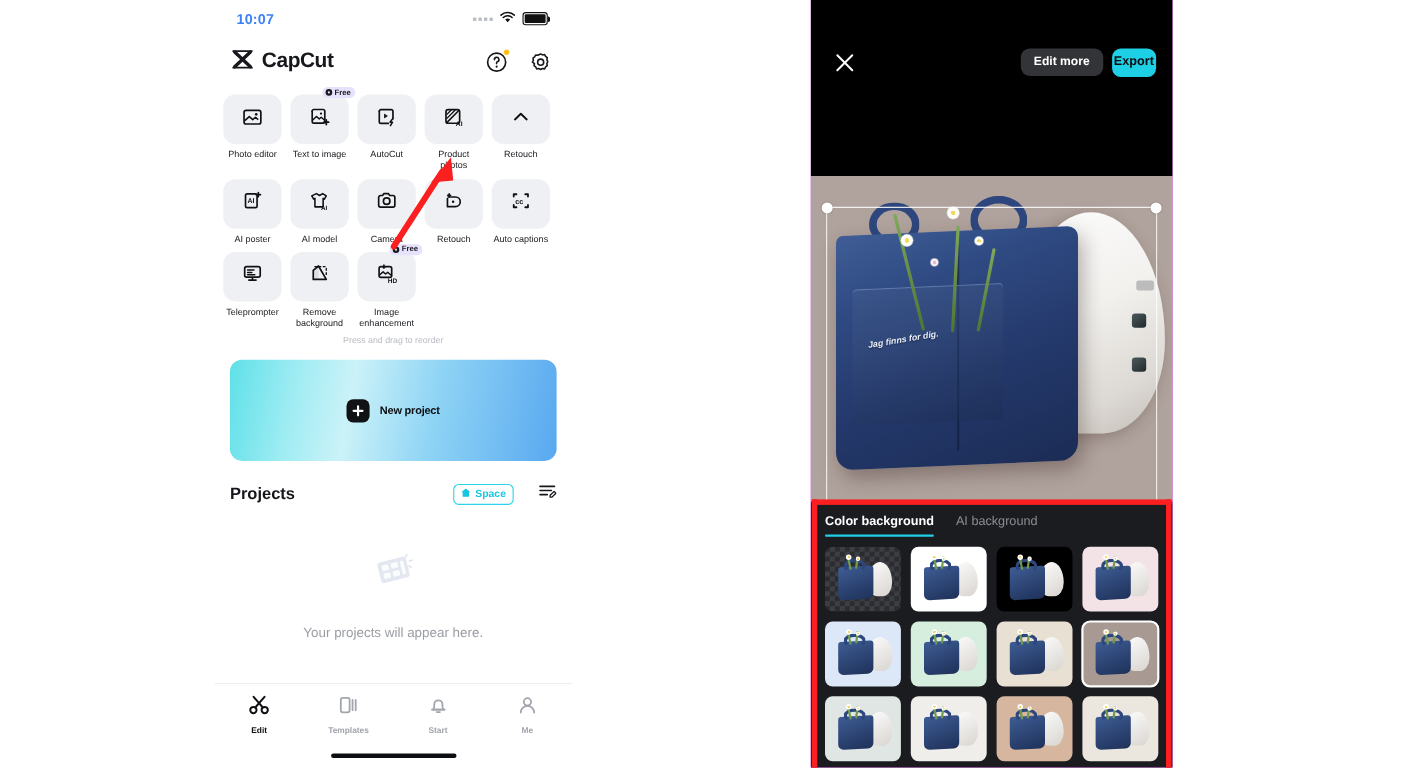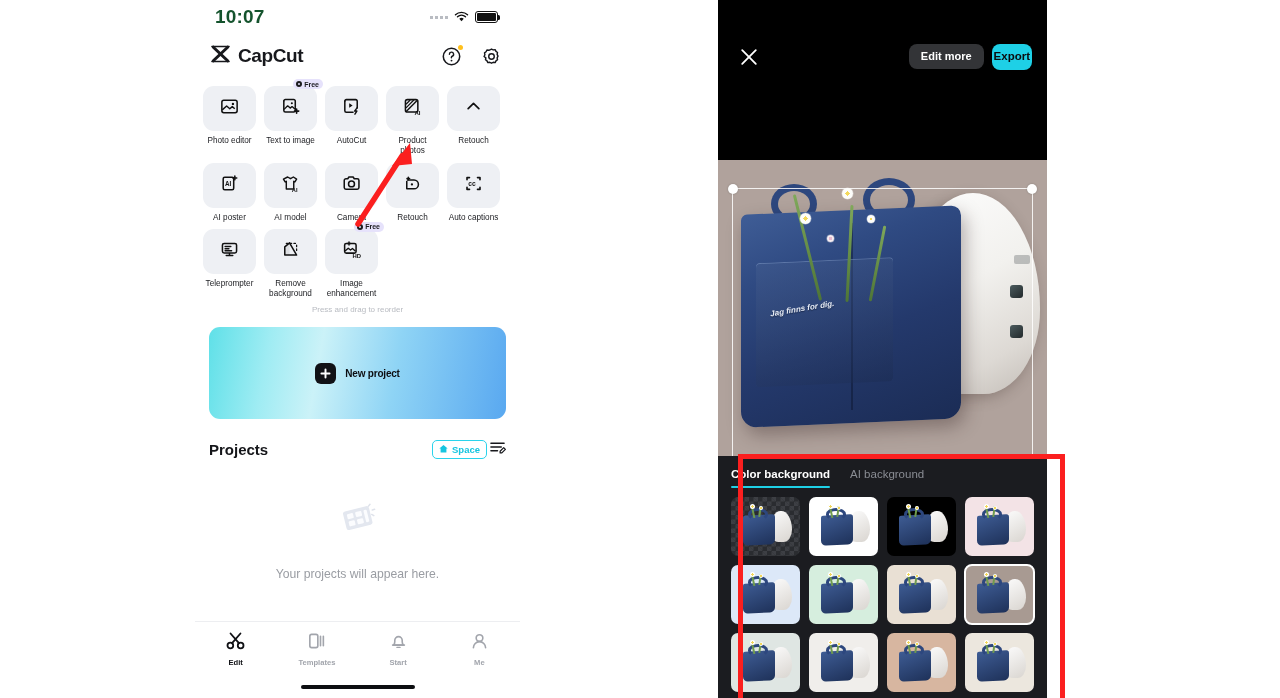--- a/index.html
+++ b/index.html
@@ -15,21 +15,21 @@
   #left-phone {
     position: absolute; left: 195px; top: 0;
     width: 325px; height: 698px;
     background: #ffffff;
   }
 
   .statusbar {
     height: 34px; display: flex; align-items: center;
     justify-content: space-between; padding: 0 22px 0 20px;
   }
-  .statusbar .clock { font-size: 19px; font-weight: bold; color: #14532d; letter-spacing: .2px; }
+  .statusbar .clock { font-size: 13px; font-weight: bold; color: #3b82f6; letter-spacing: .2px; }
   .statusbar .sb-right { display: flex; align-items: center; gap: 6px; }
   .sig-dots { display: flex; gap: 2px; align-items: center; }
   .sig-dots i { display: block; width: 3px; height: 3px; background: #b9bcc2; }
   .batt {
     width: 23px; height: 11.5px; border: 1.4px solid #111; border-radius: 3px;
     position: relative; padding: 1px;
   }
   .batt::after {
     content: ""; position: absolute; right: -3.2px; top: 3px;
     width: 2px; height: 4.5px; background: #111; border-radius: 0 1.5px 1.5px 0;
@@ -95,21 +95,21 @@
     display: flex; align-items: center; justify-content: center;
   }
   .newproj .np-label { font-size: 10px; font-weight: bold; color: #0d0e12; letter-spacing: -.2px; }
 
   
   .projhdr {
     margin: 18px 14px 0 14px; display: flex; align-items: center;
     justify-content: space-between; height: 24px;
   }
   .projhdr .ptitle { font-size: 15px; font-weight: bold; color: #15161a; }
-  .projhdr .pright { display: flex; align-items: center; gap: 2px; }
+  .projhdr .pright { display: flex; align-items: center; gap: 22px; }
   .space-pill {
     display: flex; align-items: center; gap: 3px;
     border: 1.3px solid #2ad3ec; border-radius: 5px;
     padding: 2.5px 6px 2.5px 5px; color: #16c5e0;
     font-size: 9.5px; font-weight: bold; line-height: 1;
   }
 
   
   .empty { margin-top: 38px; text-align: center; }
   .empty .emsg {
@@ -125,21 +125,21 @@
   .nav-item { flex: 1; text-align: center; }
   .nav-item .nlabel { font-size: 7.6px; margin-top: 3px; color: #a2a5ac; font-weight: bold; }
   .nav-item.active .nlabel { color: #101115; }
   .homebar {
     position: absolute; left: 50%; transform: translateX(-50%); bottom: 9px;
     width: 114px; height: 4px; border-radius: 3px; background: #0d0e11;
   }
 
   
   #right-phone {
-    position: absolute; left: 718px; top: 0;
+    position: absolute; left: 737px; top: 0;
     width: 329px; height: 698px; background: #d946ef;
     overflow: hidden;
   }
   .r-topbar {
     height: 160px; background: #000; position: relative;
   }
   .r-topbar .closex { position: absolute; left: 20px; top: 46px; }
   .r-topbar .tb-acts {
     position: absolute; right: 15px; top: 44px; display: flex; gap: 8px; align-items: center;
   }

